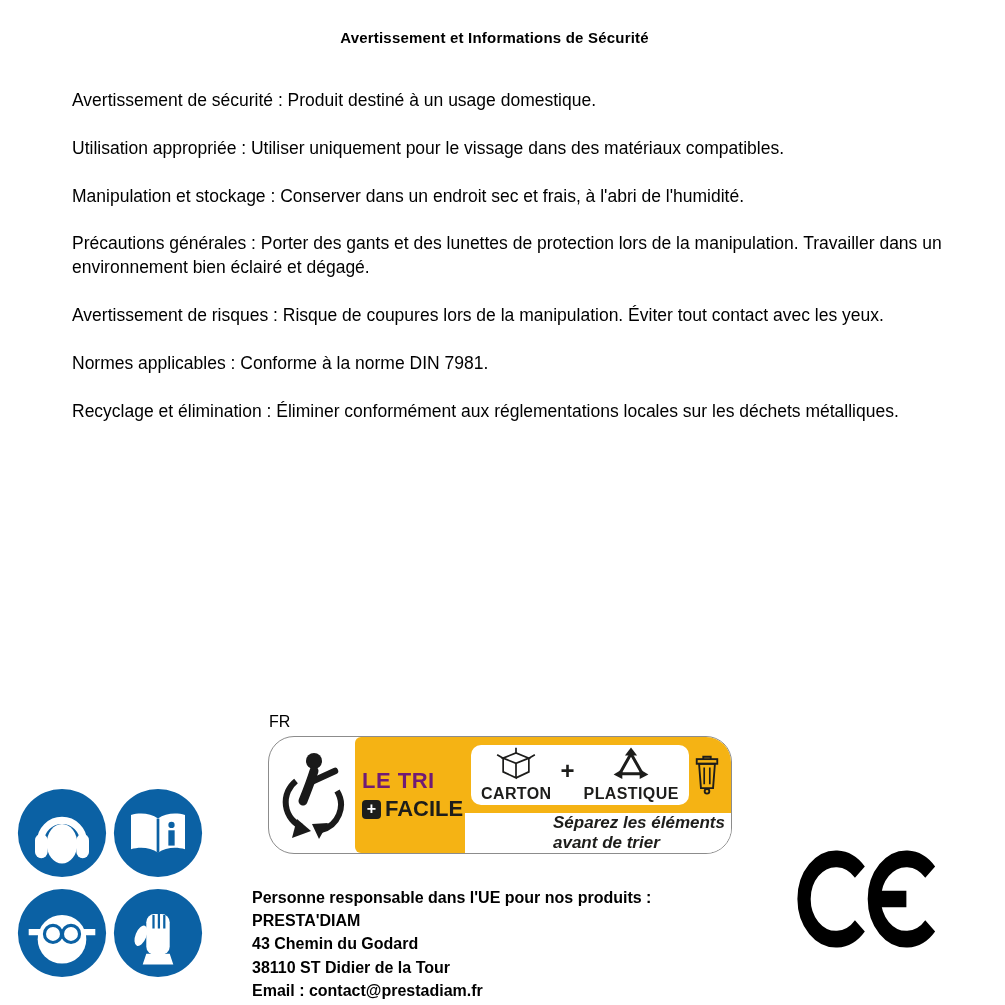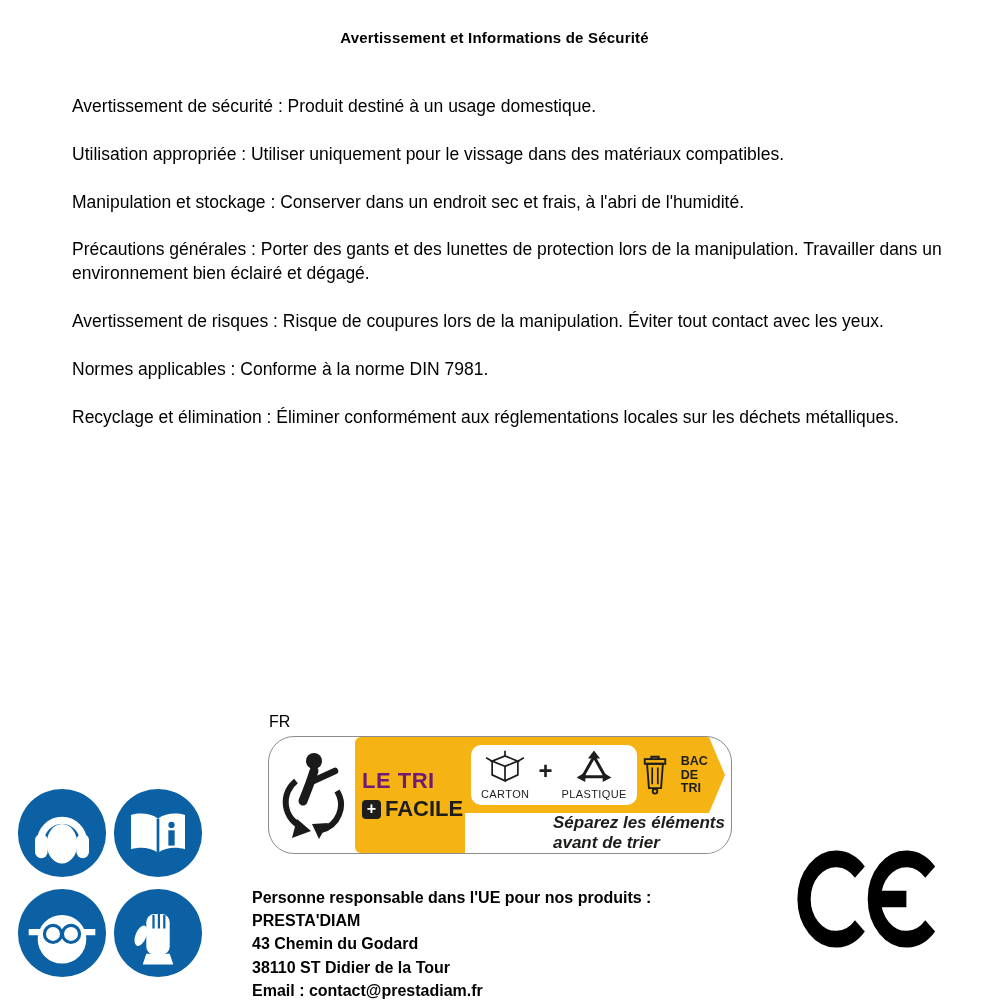--- a/index.html
+++ b/index.html
@@ -11,21 +11,21 @@
 
   .title{
     position:absolute;top:29px;left:0;right:16px;text-align:center;
     font-size:15px;font-weight:bold;letter-spacing:.2px;
   }
 
   .content{
     position:absolute;top:85px;left:72px;width:884px;
     font-size:17.5px;line-height:1.36;color:#000;
   }
-  .content p{margin:10px 0 24px 0}
+  .content p{margin:4px 0 24px 0}
 
   
   .icon-grid{
     position:absolute;left:17px;top:788px;
     display:grid;grid-template-columns:90px 90px;grid-auto-rows:90px;
     column-gap:6px;row-gap:10px;
   }
   .icon-grid svg{width:90px;height:90px;display:block}
 
   
@@ -51,21 +51,21 @@
   .tri-rest{flex:1;display:flex;flex-direction:column;margin-right:6px}
   .tri-rest-top{
     height:78px;background:#F5B314;display:flex;align-items:center;
     clip-path:polygon(0 0,calc(100% - 16px) 0,100% 50%,calc(100% - 16px) 100%,0 100%);
   }
   .materials{
     background:#fff;border-radius:10px;margin:8px 4px 8px 6px;height:60px;
     display:flex;align-items:center;gap:9px;padding:3px 10px;box-sizing:border-box;
   }
   .material{display:flex;flex-direction:column;align-items:center;gap:2px}
-  .material-label{font-size:11px;font-weight:normal;color:#1D1D1B;letter-spacing:.4px}
+  .material-label{font-size:16px;font-weight:bold;color:#1D1D1B;letter-spacing:.4px}
   .materials-plus{font-size:24px;font-weight:bold;color:#1D1D1B;margin-top:-8px}
   .bin-zone{display:flex;align-items:center;gap:12px}
   .bin-text{display:flex;flex-direction:column;gap:1px;font-size:12.5px;font-weight:800;line-height:1;color:#1D1D1B}
   .tri-rest-bottom{
     flex:1;background:#fff;display:flex;align-items:center;justify-content:center;
     padding-left:88px;font-style:italic;font-weight:bold;font-size:17px;color:#1D1D1B;
   }
 
   .address{
     position:absolute;left:252px;width:500px;top:872px;text-align:left;

